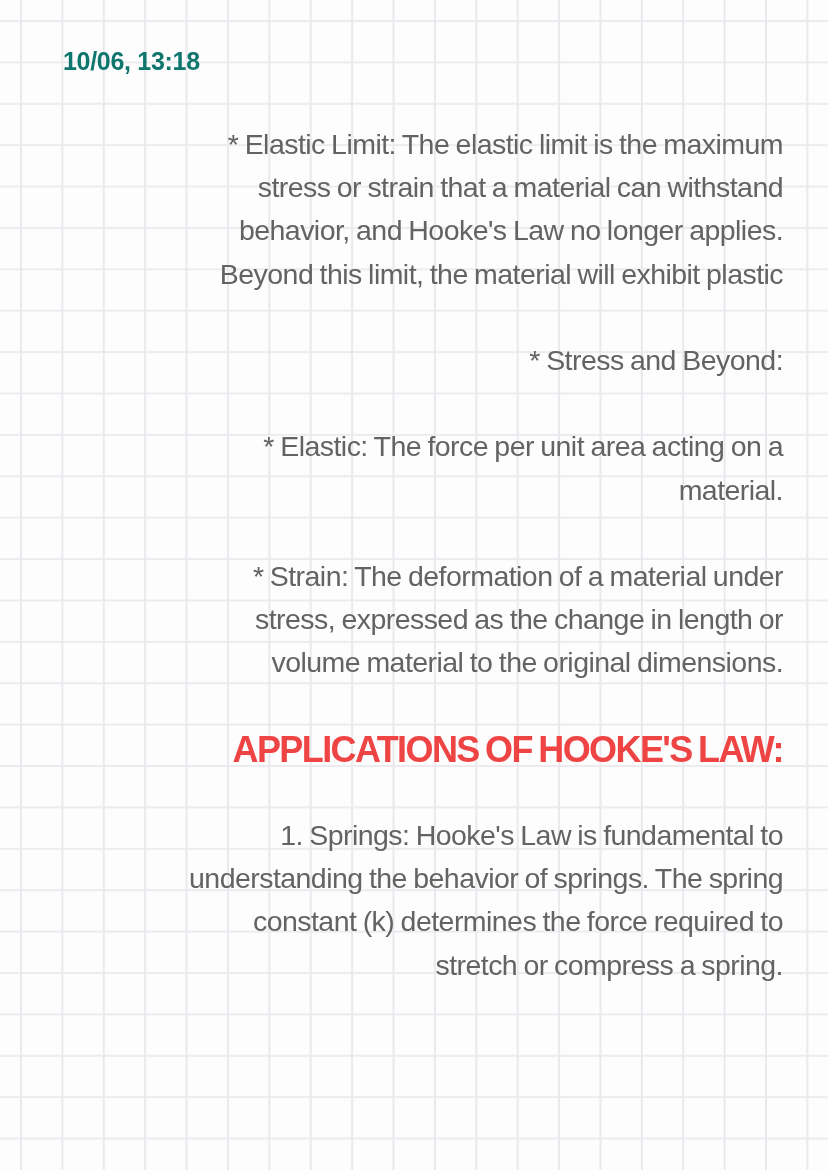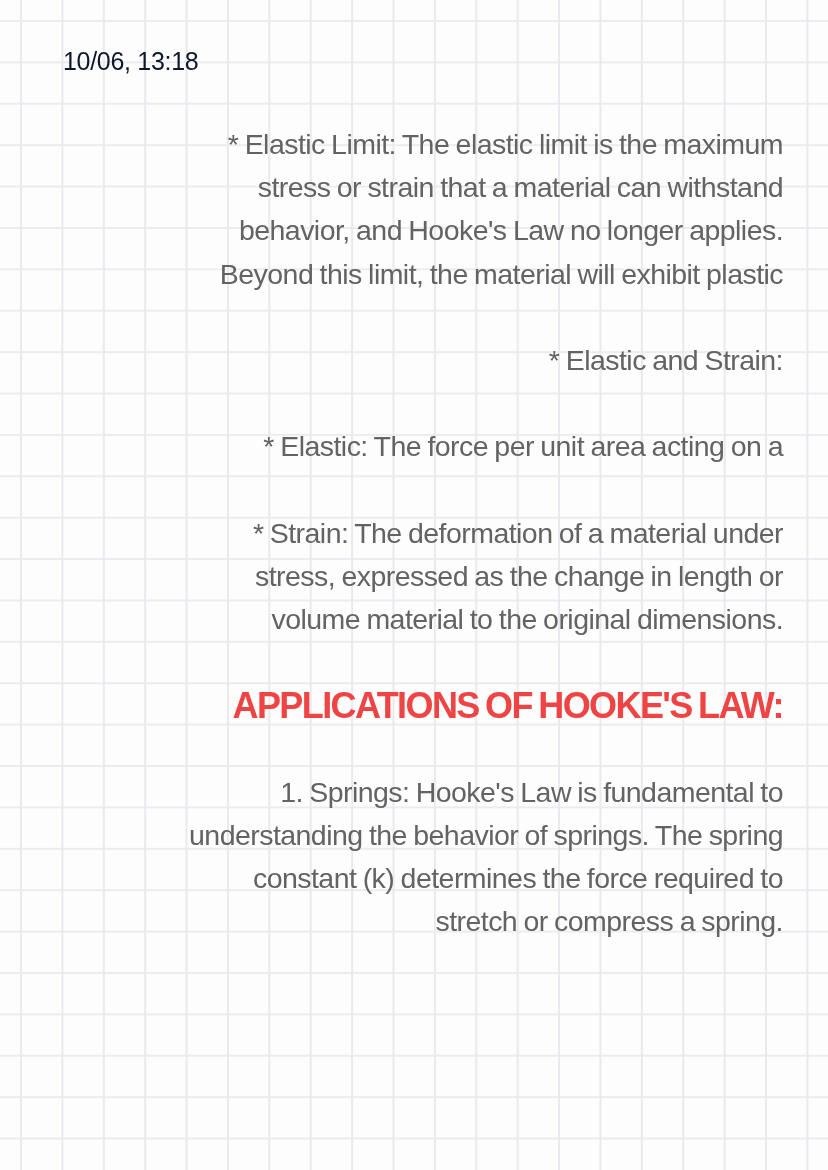--- a/index.html
+++ b/index.html
@@ -24,23 +24,24 @@
     left: 63px;
     top: 0;
     width: 720px;
   }
   .timestamp {
     position: absolute;
     left: 0;
     top: 44px;
     font-size: 25px;
     line-height: 34px;
-    color: #0f172a;
+    color: #0f766e;
     letter-spacing: -0.3px;
     white-space: nowrap;
+    font-weight: bold;
   }
   .body-text {
     position: absolute;
     left: 0;
     top: 123px;
     width: 720px;
     text-align: right;
   }
   .line {
     display: block;
@@ -74,26 +75,27 @@
 
     <div>
       <span class="line">* Elastic Limit: The elastic limit is the maximum</span>
       <span class="line">stress or strain that a material can withstand</span>
       <span class="line">behavior, and Hooke's Law no longer applies.</span>
       <span class="line">Beyond this limit, the material will exhibit plastic</span>
     </div>
     <span class="blank"></span>
 
     <div>
-      <span class="line">* Elastic and Strain:</span>
+      <span class="line">* Stress and Beyond:</span>
     </div>
     <span class="blank"></span>
 
     <div>
       <span class="line">  * Elastic: The force per unit area acting on a</span>
+      <span class="line">material.</span>
     </div>
     <span class="blank"></span>
 
     <div>
       <span class="line">  * Strain: The deformation of a material under</span>
       <span class="line">stress, expressed as the change in length or</span>
       <span class="line">volume material to the original dimensions.</span>
     </div>
     <span class="blank"></span>
 

